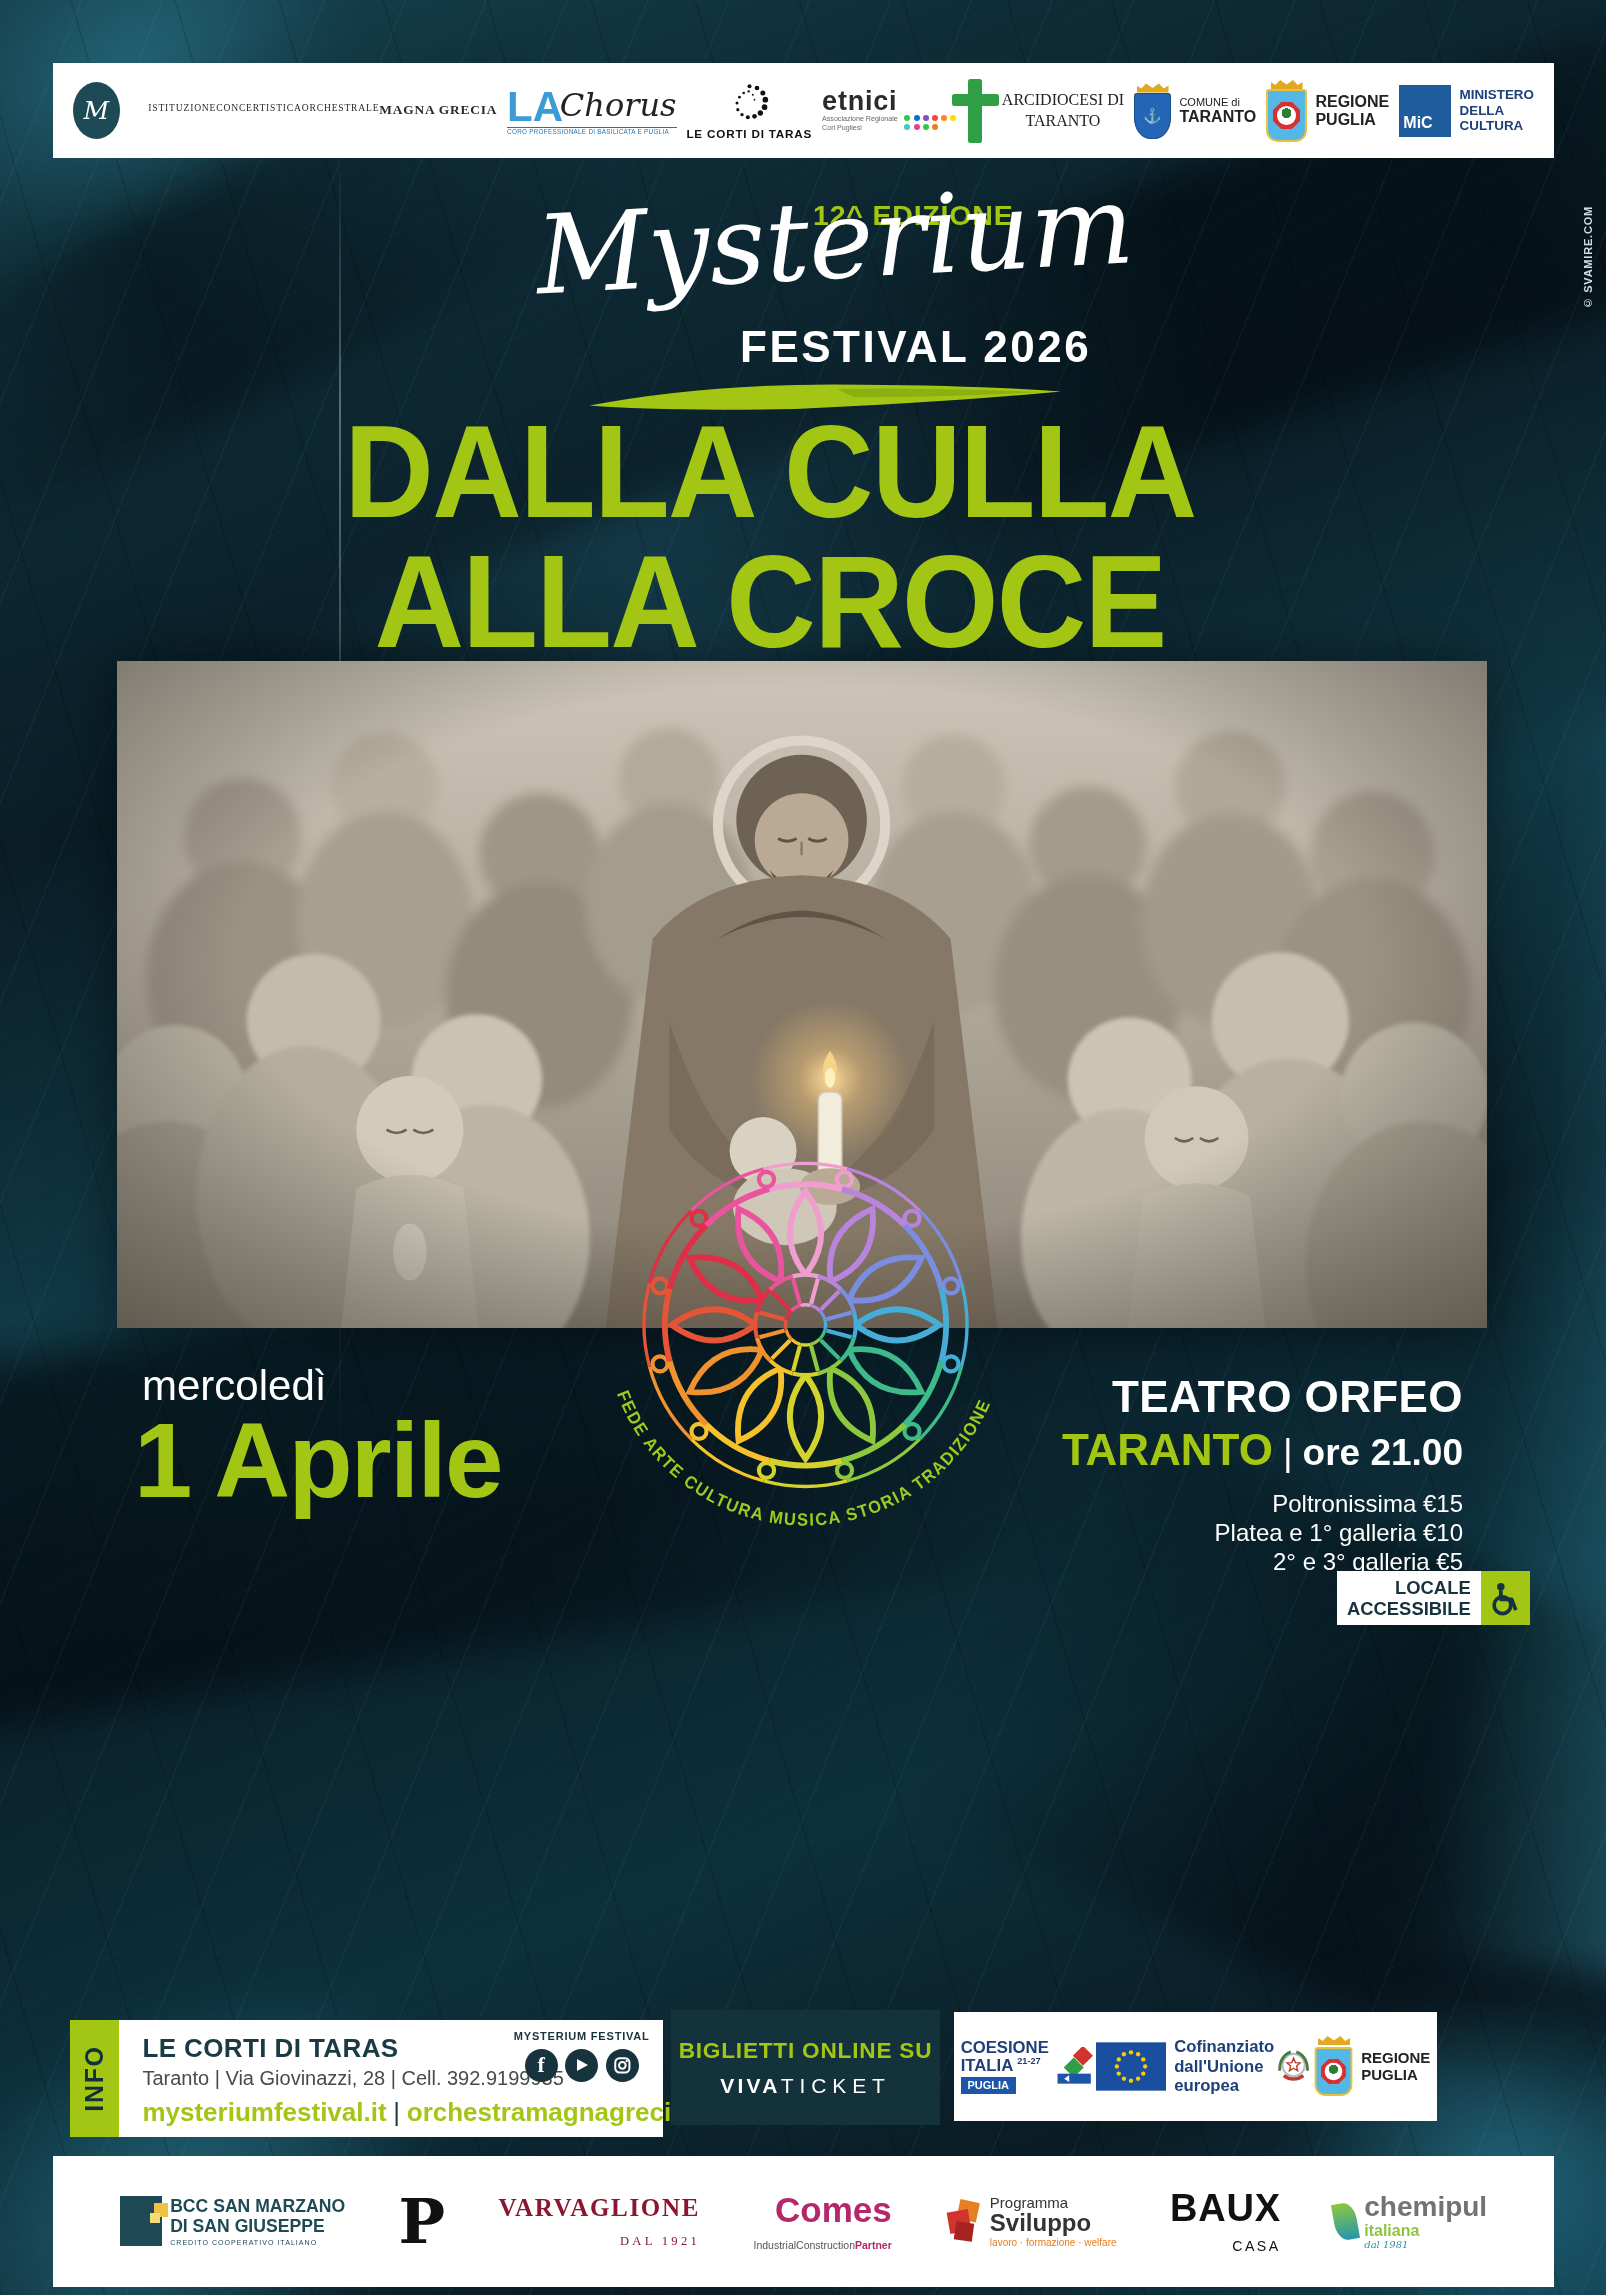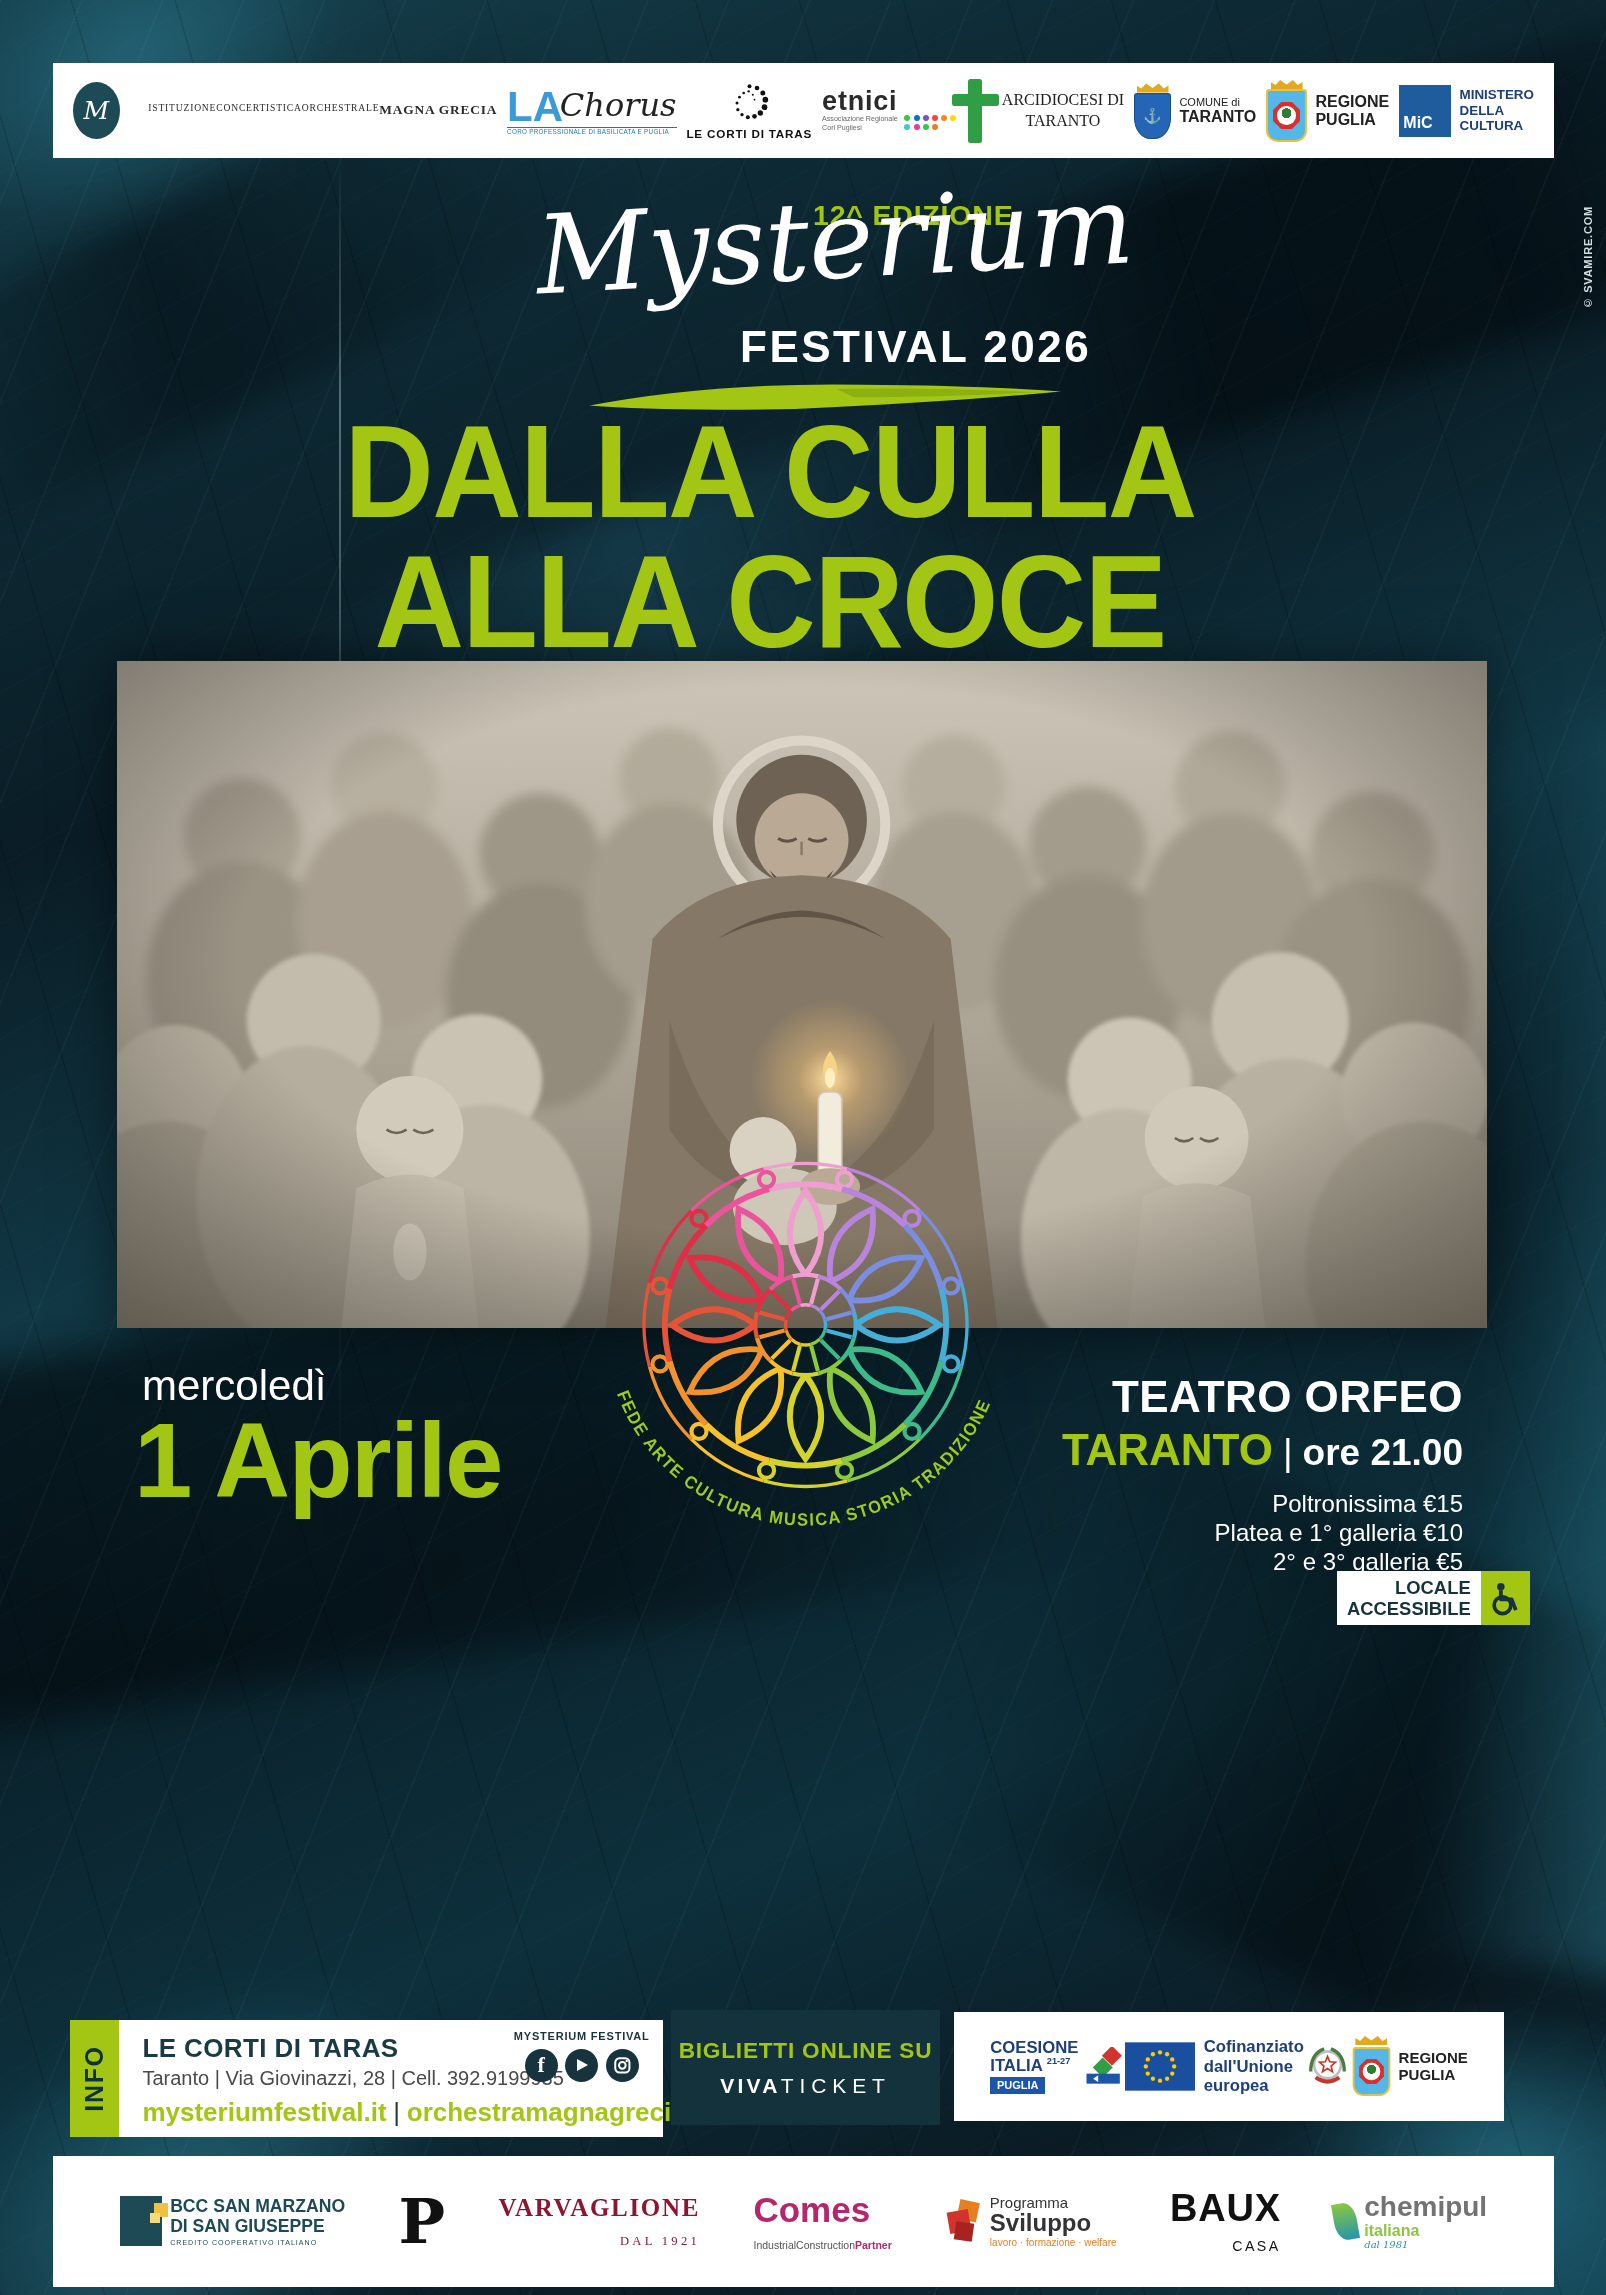--- a/index.html
+++ b/index.html
@@ -132,22 +132,22 @@
   .social-row{display:flex;gap:7.5px;margin-top:6.7px;justify-content:center;}
   .sicon{width:33px;height:33px;border-radius:50%;background:#17333d;color:#fff;display:flex;
     align-items:center;justify-content:center;}
   .fb-f{font-family:"Liberation Serif",serif;font-weight:bold;font-size:22px;line-height:1;}
   .yt-tri{width:0;height:0;border-left:11px solid #fff;border-top:6.7px solid transparent;border-bottom:6.7px solid transparent;margin-left:2.5px;}
   .tickets-box{left:671px;top:2010px;width:269px;height:115px;background:#14323c;display:flex;
     flex-direction:column;align-items:center;justify-content:center;gap:10px;z-index:6;}
   .tk1{color:#a3c614;font-size:22.6px;font-weight:800;letter-spacing:0.8px;}
   .tk2{color:#fff;font-size:21px;}
   .tk-bold{font-weight:800;letter-spacing:3.3px;} .tk-light{font-weight:300;letter-spacing:5.9px;}
-  .funding-box{left:954px;top:2012px;width:550px;height:109px;background:#fff;display:flex;
-    align-items:center;justify-content:center;padding:0 6.7px;box-sizing:border-box;z-index:6;}
+  .funding-box{left:954px;top:2012px;width:483px;height:109px;background:#fff;display:flex;
+    align-items:center;justify-content:space-between;padding:0 6.7px;box-sizing:border-box;z-index:6;}
   .coesione{display:flex;align-items:center;gap:5px;}
   .coe-text{display:flex;flex-direction:column;color:#1d3f7a;line-height:1.05;}
   .coe-l1{font-size:16.7px;font-weight:800;} .coe-l2{font-size:16.7px;font-weight:800;}
   .coe-sup{font-size:9.2px;vertical-align:super;font-weight:700;}
   .coe-badge{margin-top:3.3px;background:#1d56a8;color:#fff;font-size:11px;font-weight:800;
     padding:2.5px 6.7px;display:inline-block;width:max-content;}
   .eu-block{display:flex;align-items:center;gap:8.4px;}
   .eu-text{display:flex;flex-direction:column;color:#1d3f7a;font-size:16.7px;font-weight:700;line-height:1.18;}
   .rp-small{display:flex;align-items:center;gap:6.7px;}
   .rp-small .puglia-shield{transform:scale(.92);}
@@ -163,21 +163,21 @@
   .bcc-l{font-size:17.6px;font-weight:800;line-height:1.15;}
   .bcc-sub{font-size:7.1px;letter-spacing:1px;margin-top:3.3px;color:#1d4a55;}
   .p-glyph{font-family:"DejaVu Serif",serif;font-size:62px;font-weight:bold;color:#111;line-height:1;}
   .varva{display:flex;flex-direction:column;align-items:flex-end;color:#8a1630;font-family:"Liberation Serif",serif;}
   .varva-name{font-size:25px;font-weight:bold;letter-spacing:1.7px;}
   .varva-sub{font-size:12.6px;letter-spacing:3.3px;margin-top:3.3px;}
   .ninfole{display:flex;flex-direction:column;align-items:center;color:#111;}
   .nin-top{font-size:9.2px;letter-spacing:3.3px;border-top:1.3px solid #111;border-bottom:1.3px solid #111;padding:0.8px 8.4px;}
   .nin-name{font-size:30px;font-weight:800;letter-spacing:0.8px;line-height:1.1;}
   .nin-sub{font-family:"DejaVu Serif",serif;font-style:italic;font-size:11px;border-top:1.3px solid #111;padding-top:1.7px;}
-  .comes{display:flex;flex-direction:column;align-items:flex-start;}
+  .comes{display:flex;flex-direction:column;align-items:flex-end;}
   .comes-name{color:#b5266a;font-size:35px;font-weight:800;line-height:1;}
   .comes-sub{font-size:10.5px;color:#555;margin-top:3.3px;}
   .comes-sub b{color:#b5266a;}
   .svil{display:flex;align-items:center;gap:6.7px;}
   .svil-text{display:flex;flex-direction:column;color:#333;line-height:1.05;}
   .svil-top{font-size:15px;} .svil-name{font-size:24px;font-weight:800;}
   .svil-sub{font-size:10px;color:#e67e22;margin-top:2.5px;}
   .baux{display:flex;flex-direction:column;align-items:flex-end;color:#111;}
   .baux-name{font-size:38px;font-weight:800;letter-spacing:0.8px;line-height:1;}
   .baux-sub{font-size:14.2px;letter-spacing:2.5px;margin-top:1.7px;}

